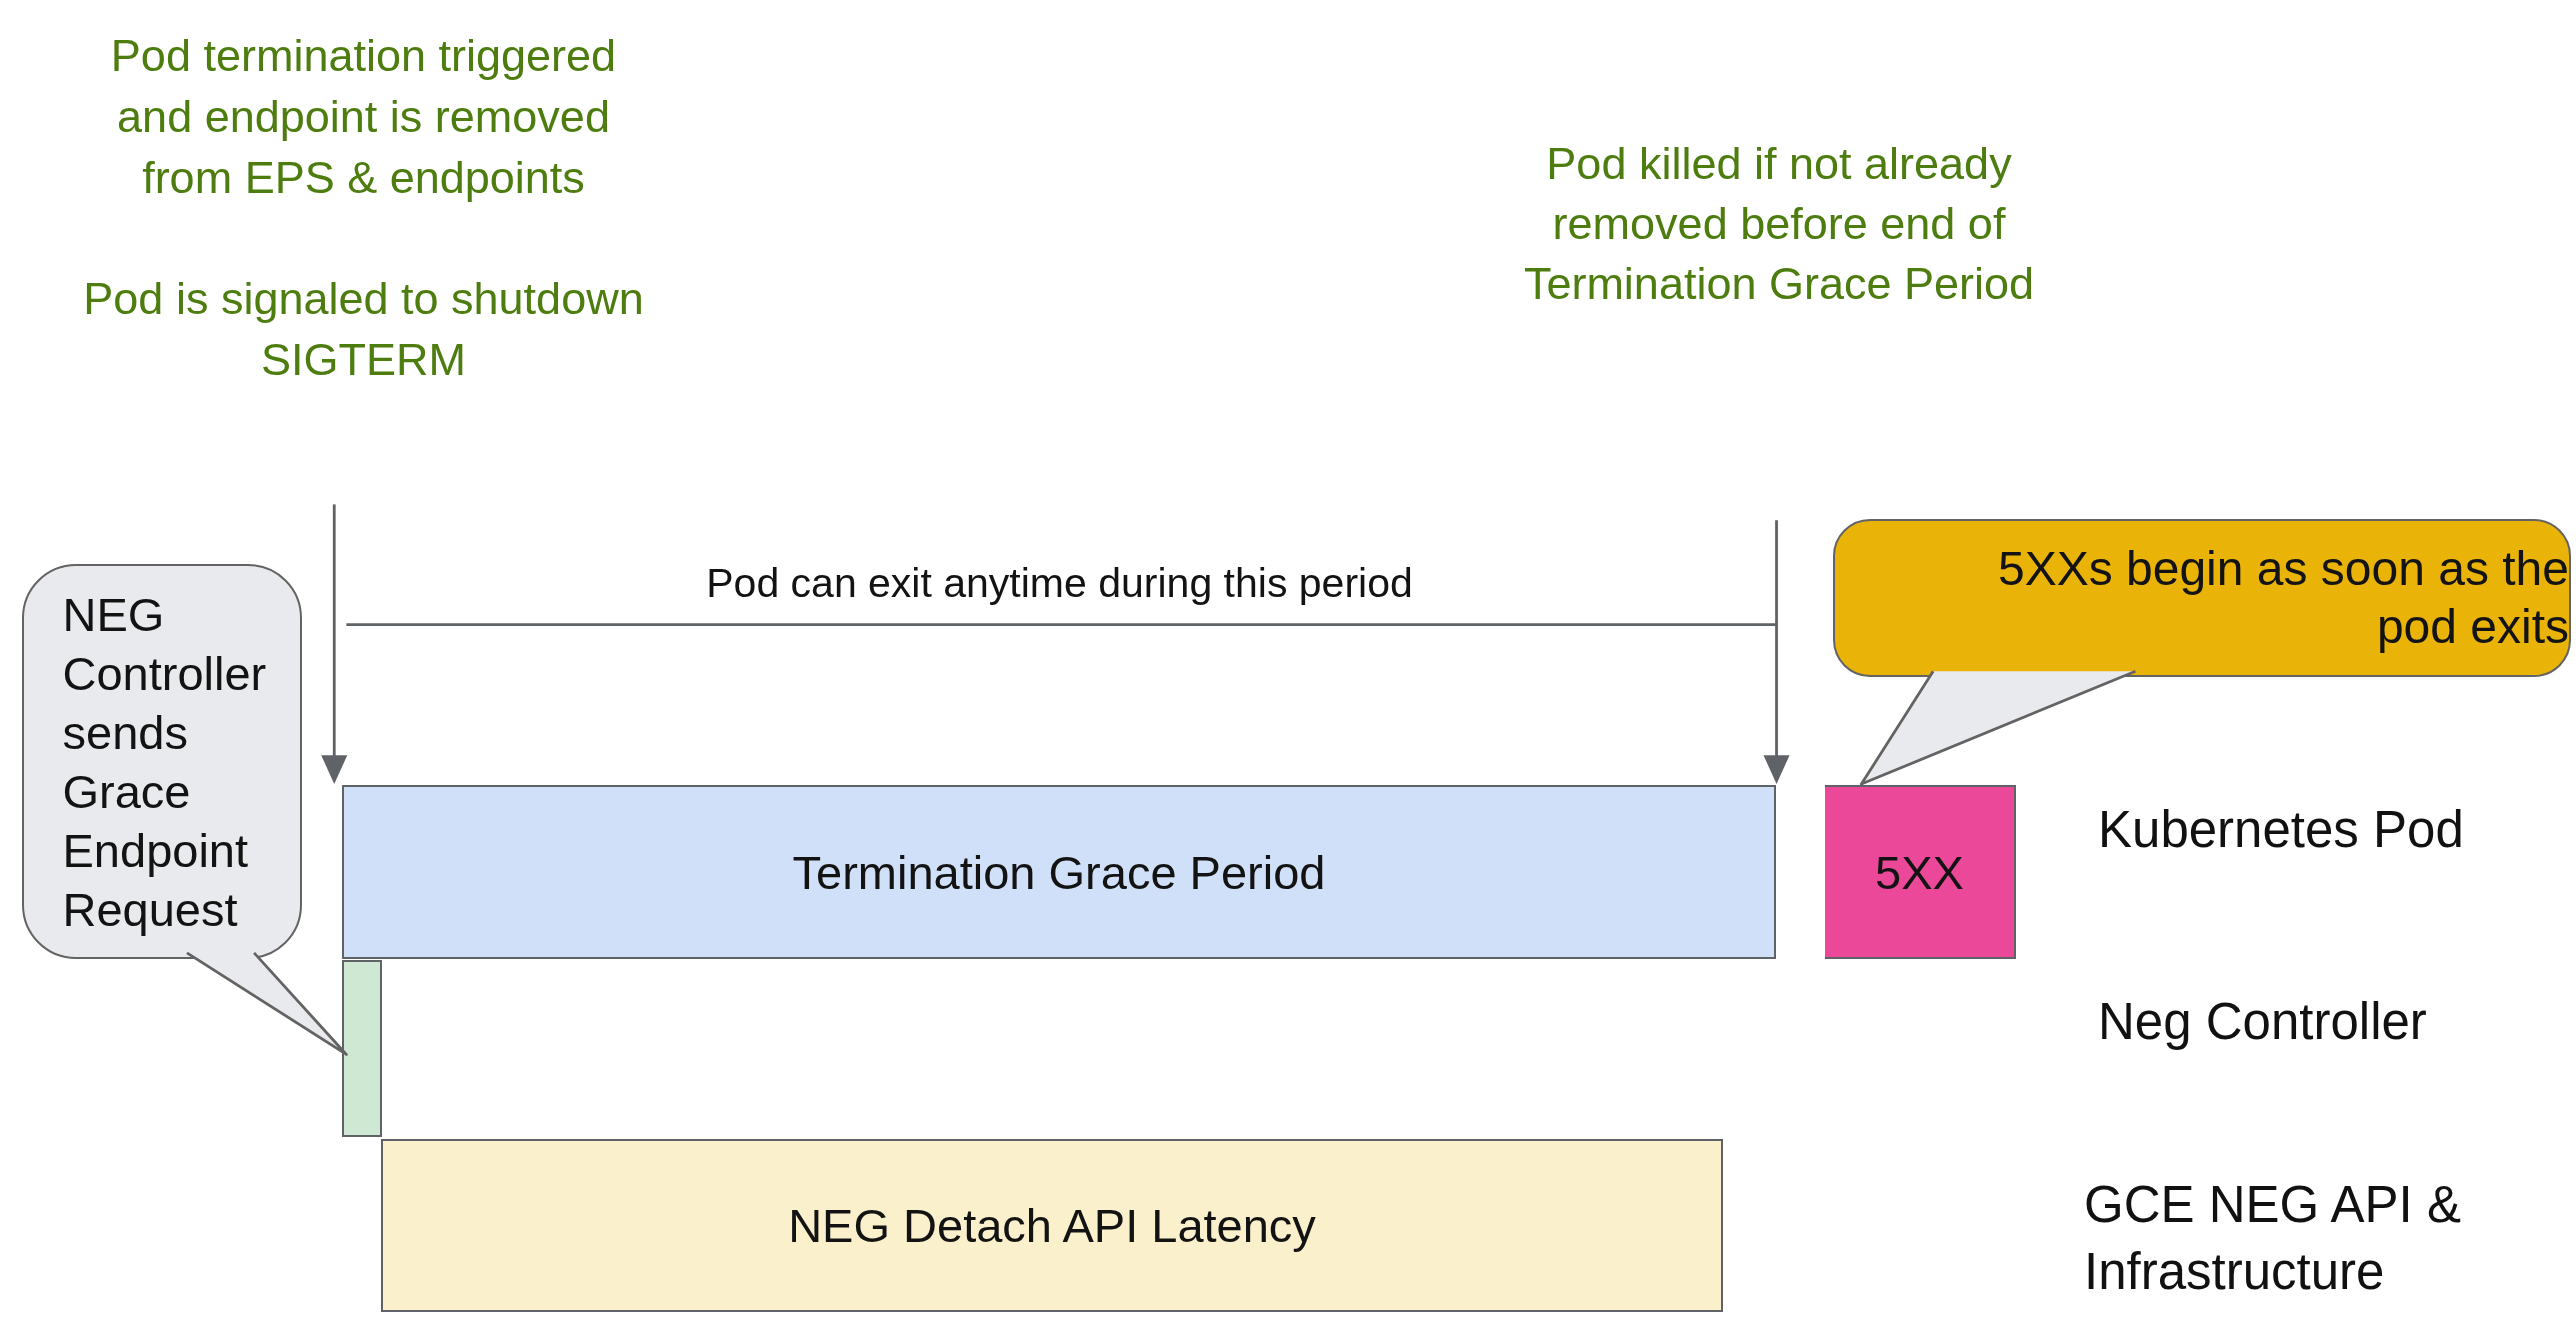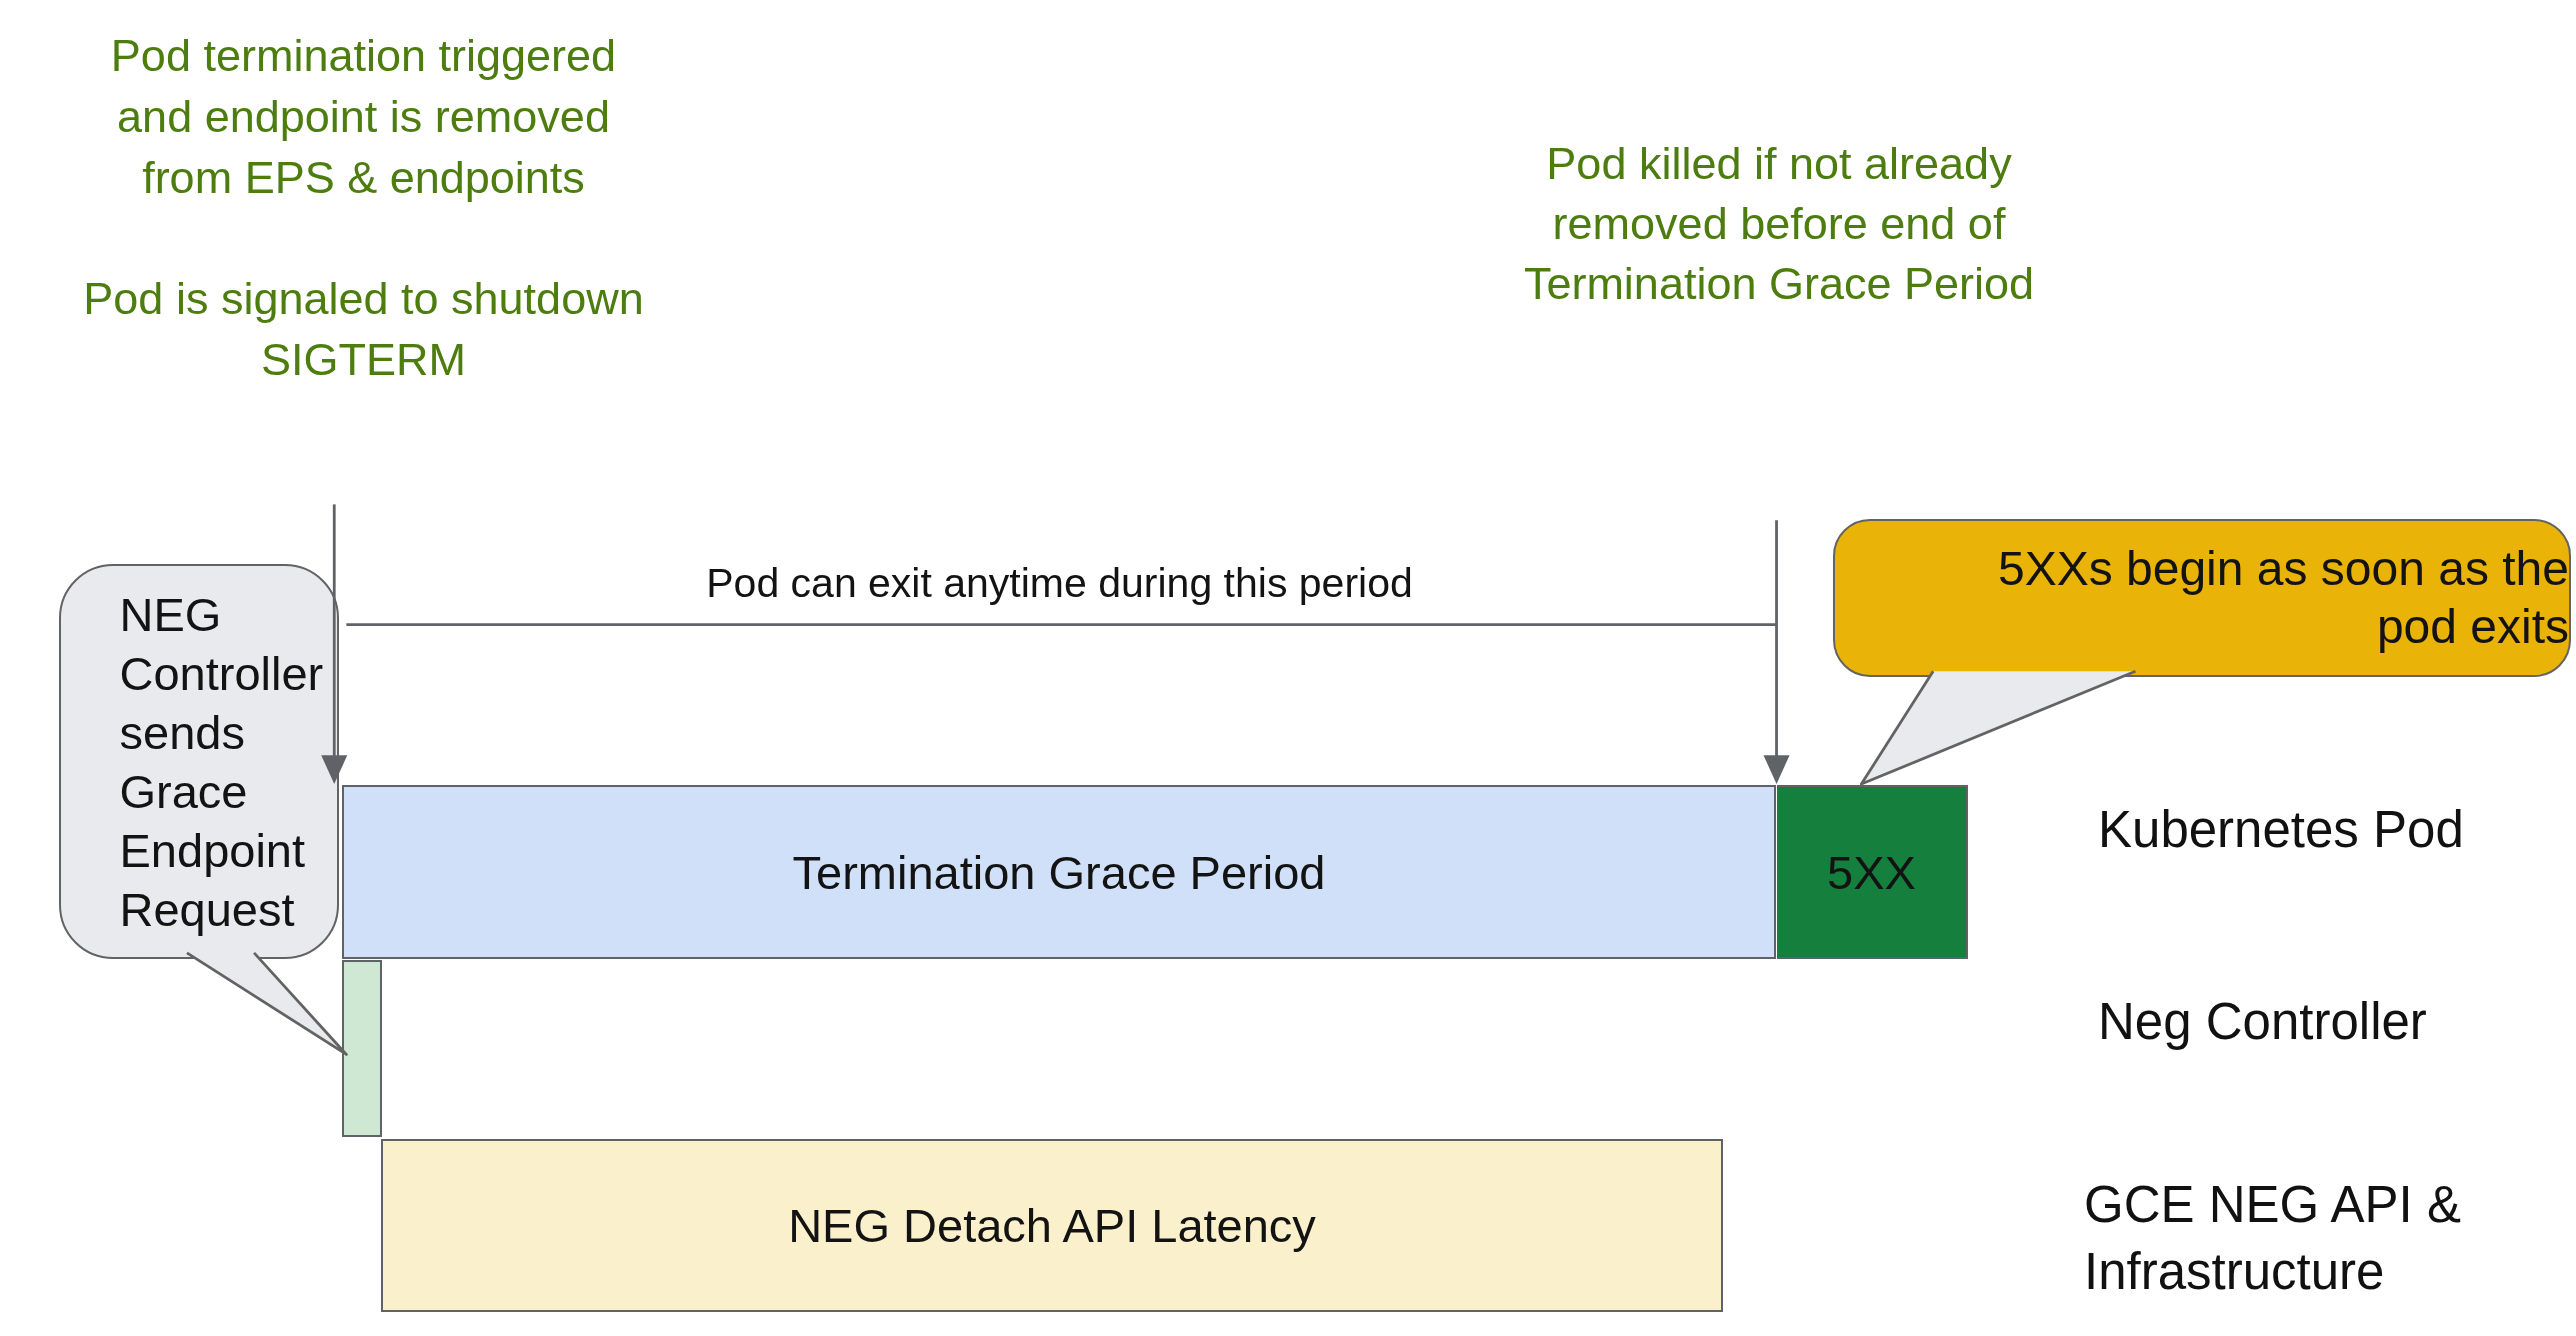--- a/index.html
+++ b/index.html
@@ -30,21 +30,21 @@
   .bar-latency{left:381px;top:1139px;width:1342px;height:173px;background:#faf0cc;}
 
   
   .callout{
     background:#e9eaee;
     border:2.8px solid #636363;
     border-radius:48px;
     display:flex;flex-direction:column;justify-content:center;
     font-size:47px;line-height:59px;color:#131313;
   }
-  .callout-left{left:21.5px;top:564px;width:280px;height:395px;padding-left:59px;border-radius:54px;margin-left:37px;}
+  .callout-left{left:21.5px;top:564px;width:280px;height:395px;padding-left:39px;border-radius:54px;}
   .callout-right{left:1833px;top:519px;width:738px;height:158px;padding-left:37px;font-size:48px;line-height:58px;border-radius:37px;}
   .callout div{white-space:nowrap;}
 
   
   .period-label{
     left:640px;top:560px;width:839px;
     text-align:center;font-size:41px;color:#131313;
   }
 
   
@@ -72,21 +72,21 @@
     <p>Pod killed if not already</p>
     <p>removed before end of</p>
     <p>Termination Grace Period</p>
   </div>
 
   <div class="abs period-label">Pod can exit anytime during this period</div>
 
   <div class="abs bar bar-grace" style="background-color: rgb(208, 224, 248);">
     <span>Termination Grace Period</span>
   </div>
-  <div class="abs bar bar-errors" style="background-color: #15803d;">
+  <div class="abs bar bar-errors" style="background-color: #ec4899; margin-left: 48px;">
     <span>5XX</span>
   </div>
   <div class="abs bar bar-green" style="background-color: rgb(206, 232, 211);"></div>
   <div class="abs bar bar-latency" style="background-color: rgb(250, 240, 204);">
     <span>NEG Detach API Latency</span>
   </div>
 
   <div class="abs row-label row-label-k8s">Kubernetes Pod</div>
   <div class="abs row-label row-label-negc">Neg Controller</div>
   <div class="abs row-label row-label-gce">

